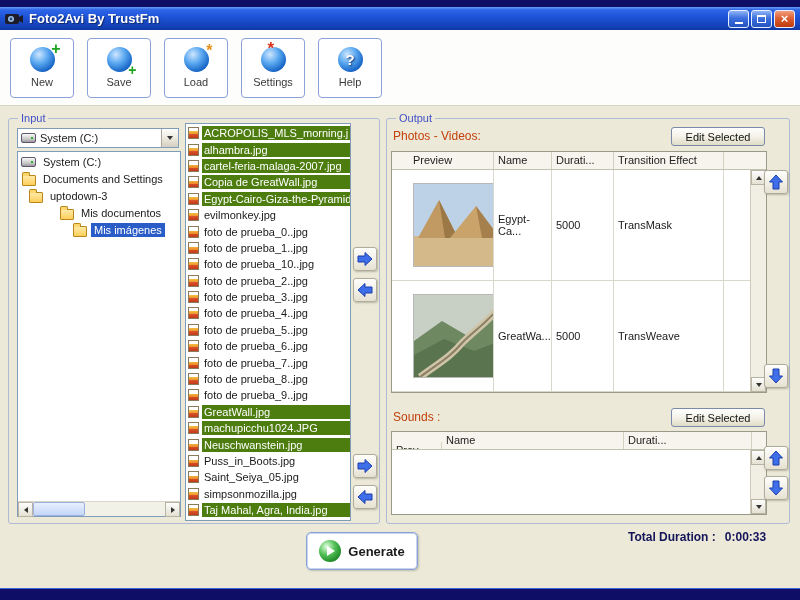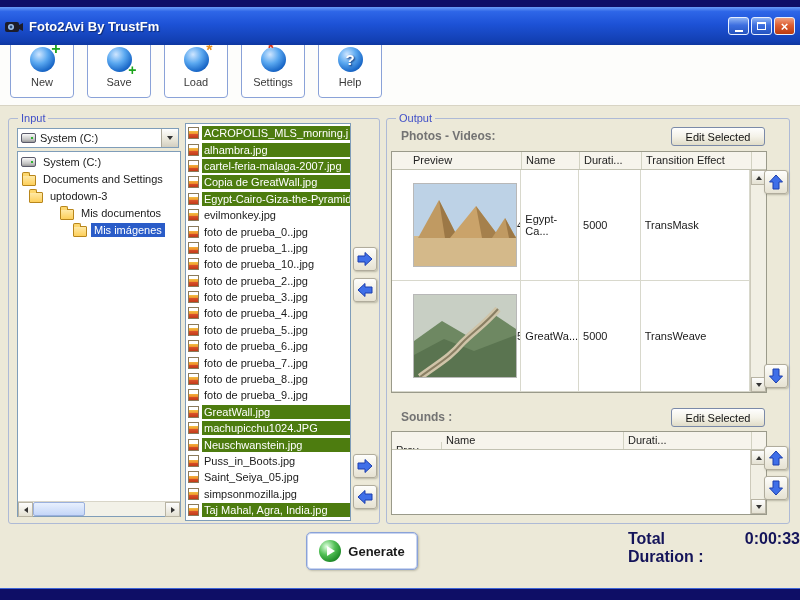--- a/index.html
+++ b/index.html
@@ -2,21 +2,21 @@
 <html><head>
 <meta charset="utf-8">
 <style>
   * { box-sizing: border-box; margin: 0; padding: 0; }
   body { background:#9aa0a8; font-family:"Liberation Sans", sans-serif; }
   .window { width:800px; height:600px; position:relative; background:#ece9d8; overflow:hidden; font-size:11px; color:#1a1a1a; }
 
   
   .top-band { position:absolute; left:0; top:0; width:100%; height:7px; background:#0e0e66; z-index:6; }
   .bottom-band { position:absolute; left:0; bottom:0; width:100%; height:12px; background:#0e0e66; border-top:1px solid #3d65d8; z-index:6; }
-  .titlebar { position:absolute; left:0; top:7px; width:100%; height:38px; display:flex; align-items:center; padding:0 5px; z-index:5;
+  .titlebar { position:absolute; left:0; top:7px; width:100%; height:23px; display:flex; align-items:center; padding:0 5px; z-index:5;
     background:linear-gradient(180deg,#6a9cf5 0%,#2e66e8 12%,#1d52d6 45%,#123fb2 90%,#0e37a0 100%); }
   .app-icon { width:20px; height:16px; display:flex; align-items:center; flex:none; }
   .title-text { color:#fff; font-weight:bold; font-size:13px; margin-left:4px; flex:1; text-shadow:1px 1px 1px rgba(0,0,0,.45); }
   .win-btns { display:flex; gap:2px; }
   .win-btn { width:21px; height:18px; border-radius:3px; border:1px solid #e8f0ff; display:flex; align-items:center; justify-content:center; }
   .win-btn.min, .win-btn.max { background:linear-gradient(180deg,#8fb4f4 0%,#3d6fe0 45%,#2453c0 100%); }
   .win-btn.close { background:linear-gradient(180deg,#f0a080 0%,#dd5f32 45%,#bc3a0e 100%); }
   .glyph-min { width:8px; height:2px; background:#fff; margin-top:9px; }
   .glyph-max { width:9px; height:8px; border:1px solid #fff; border-top-width:2px; }
   .glyph-close { color:#fff; font-size:13px; font-weight:bold; line-height:1; }
@@ -85,50 +85,50 @@
   .file-item { height:16.4px; display:flex; align-items:center; padding-left:2px; white-space:nowrap; }
   .file-item .icon { margin-right:3px; }
   .f-label { flex:1; overflow:hidden; padding:1px 2px; }
   .file-item.selected .f-label { background:#4d7c0f; color:#fff; }
 
   
   .move-btn { position:absolute; width:24px; height:24px; background:linear-gradient(180deg,#fefefc,#e6e2d2); border:1px solid #b0ac9c;
     border-radius:3px; box-shadow:1px 1px 2px rgba(90,90,70,.35); display:flex; align-items:center; justify-content:center; z-index:4; }
 
   
-  .section-title { position:absolute; font-weight:bold; font-size:12px; color:#737373; white-space:nowrap;margin-left:8px; }
+  .section-title { position:absolute; font-weight:normal; font-size:12px; color:#c2410c; white-space:nowrap; }
   .photos-title { left:6px; top:10px; }
   .sounds-title { left:6px; top:291px; }
   .xp-btn { position:absolute; width:94px; height:19px; background:linear-gradient(180deg,#fefefe 0%,#f4f2e8 50%,#e0dcc8 100%);
     border:1px solid #7b8aa8; border-radius:3px; font-size:11px; color:#111; display:flex; align-items:center; justify-content:center; }
   .edit-photos { left:284px; top:8px; }
   .edit-sounds { left:284px; top:289px; }
 
   .table { position:absolute; background:#fff; border:1px solid #9a9a8a; }
   .photos-table { left:4px; top:32px; width:376px; height:242px; }
   .sounds-table { left:4px; top:312px; width:376px; height:84px; }
   .thead { display:flex; height:18px; background:#f6f4ec; border-bottom:1px solid #c2c2b2; }
   .th { border-right:1px solid #d2d2c2; padding:2px 4px; font-size:11px; color:#222; overflow:hidden; white-space:nowrap; }
   .tbody { position:absolute; left:0; top:18px; right:16px; bottom:0; overflow:hidden; }
   .vscroll { position:absolute; right:0; top:18px; bottom:0; width:16px; background:#f1efe4; border-left:1px solid #cdcabb;
     display:flex; flex-direction:column; justify-content:space-between; }
   .vscroll .sb-btn { width:100%; }
   .p-row { display:flex; height:111px; border-bottom:1px solid #d8d8cc; }
   .td { border-right:1px solid #d8d8cc; padding:0 4px; display:flex; align-items:center; font-size:11px; overflow:hidden; }
-  .c-preview { width:130px;padding-left:21px; }
+  .c-preview { width:102px;padding-left:21px; }
   .c-name { width:58px; }
   .c-dur { width:62px; }
   .c-trans { width:110px; }
   .s-c1 { width:50px;margin-top:10px; }
   .s-c2 { width:182px; }
   .s-c3 { width:128px; }
   .thumb { display:block; line-height:0; border:1px solid #b8b8b8; }
   .row-index { margin-left:auto; padding-right:1px; }
 
-  .total-duration { position:absolute; left:628px; top:530px; font-weight:bold; font-size:16px; color:#14145a; display:flex; gap:16px; }
+  .total-duration { position:absolute; left:628px; top:530px; font-weight:bold; font-size:12px; color:#14145a; display:flex; gap:9px; }
 
   .generate-btn { position:absolute; left:306px; top:532px; width:112px; height:38px; background:#fff; border:1px solid #8aa2d8;
     box-shadow:0 0 0 1px #c8d4f0 inset, 1px 1px 2px rgba(90,90,70,.3); border-radius:5px; display:flex; align-items:center;
     justify-content:center; gap:7px; z-index:4; }
   .gen-orb { width:22px; height:22px; border-radius:50%; display:flex; align-items:center; justify-content:center; flex:none;
     background:radial-gradient(circle at 35% 30%, #e0ffe0 0%, #52c056 40%, #1f8a28 75%, #0d5a14 100%); }
   .gen-play { width:0; height:0; border-left:8px solid #fff; border-top:5px solid transparent; border-bottom:5px solid transparent; margin-left:2px; }
   .gen-label { font-weight:bold; font-size:13px; color:#1a1a1a; }
 </style>
 </head>

